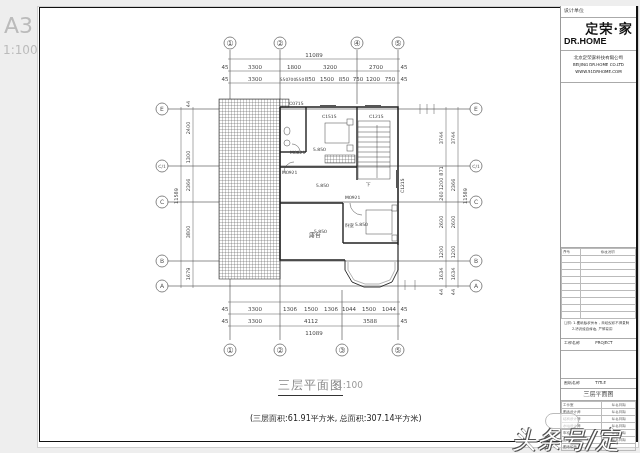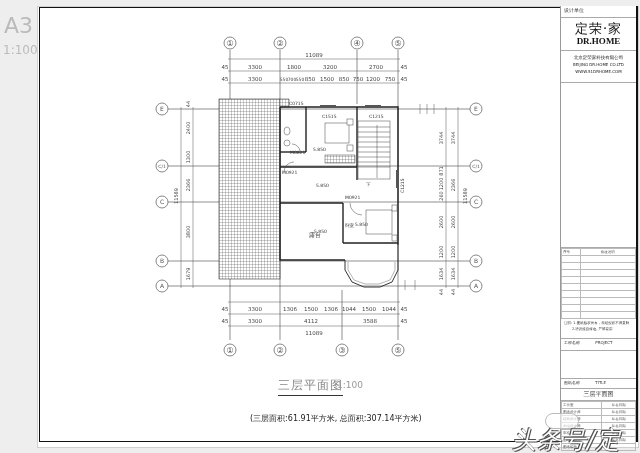--- a/index.html
+++ b/index.html
@@ -7,22 +7,22 @@
          font-family:"DejaVu Sans", sans-serif; }
   .sheet-label { position:absolute; color:#bbbbbb; font-family:"DejaVu Sans", sans-serif; }
   #sheet { position:absolute; left:37px; top:6px; width:600px; height:440px; background:#ffffff;
            border:1px solid #d0d0d0; }
   #frame { position:absolute; left:39px; top:7px; width:560px; height:435px; border:1.5px solid #111;
            box-sizing:border-box; background:#fff; }
   svg { position:absolute; left:0; top:0; }
   .tb { position:absolute; left:560px; top:6px; width:78px; height:436px; border-left:1px solid #999;
         border-right:2px solid #111; box-sizing:border-box; background:#fff; font-size:5px; color:#333; }
   .tb .row { border-bottom:1px solid #aaa; box-sizing:border-box; padding:1px 3px; }
-  .tb .logo-cn { font-family:"DejaVu Serif", serif; font-weight:normal; font-size:13px; text-align:center; letter-spacing:1px; color:#111; line-height:14px; }
-  .tb .logo-en { font-family:Liberation Serif, serif; font-weight:bold; font-size:9px; text-align:center; color:#111; line-height:10px;}
+  .tb .logo-cn { font-family:"DejaVu Serif", serif; font-weight:bold; font-size:13px; text-align:right; letter-spacing:1px; color:#111; line-height:14px; }
+  .tb .logo-en { font-family:Liberation Sans, sans-serif; font-weight:bold; font-size:9px; text-align:left; color:#111; line-height:10px;}
   .tb .small { font-size:4.5px; text-align:center; line-height:7px; color:#222; }
   .tb table { border-collapse:collapse; width:100%; font-size:3.5px; }
   .tb td { border:1px solid #bbb; height:6px; padding:0 1px; color:#555; }
   .title-main { position:absolute; left:278px; top:377px; font-size:12px; color:#888; letter-spacing:1px; border-bottom:1.5px solid #333; padding-bottom:1px; }
   .title-scale { position:absolute; left:337px; top:380px; font-size:9px; color:#999; }
   .area-note { position:absolute; left:250px; top:413px; font-size:8px; color:#222; }
   .watermark { position:absolute; left:512px; top:424px; font-size:24px; color:#ffffff; font-style:italic;
                text-shadow:0 0 1px #333, 1px 1px 0 #555, -1px -1px 0 #555; letter-spacing:1px; }
   .wm-logo { position:absolute; left:545px; top:413px; width:32px; height:14px; border:1px solid #bbb; border-radius:8px; font-size:5px; color:#aaa; text-align:center; line-height:14px; background:rgba(255,255,255,0.6); }
 </style>

